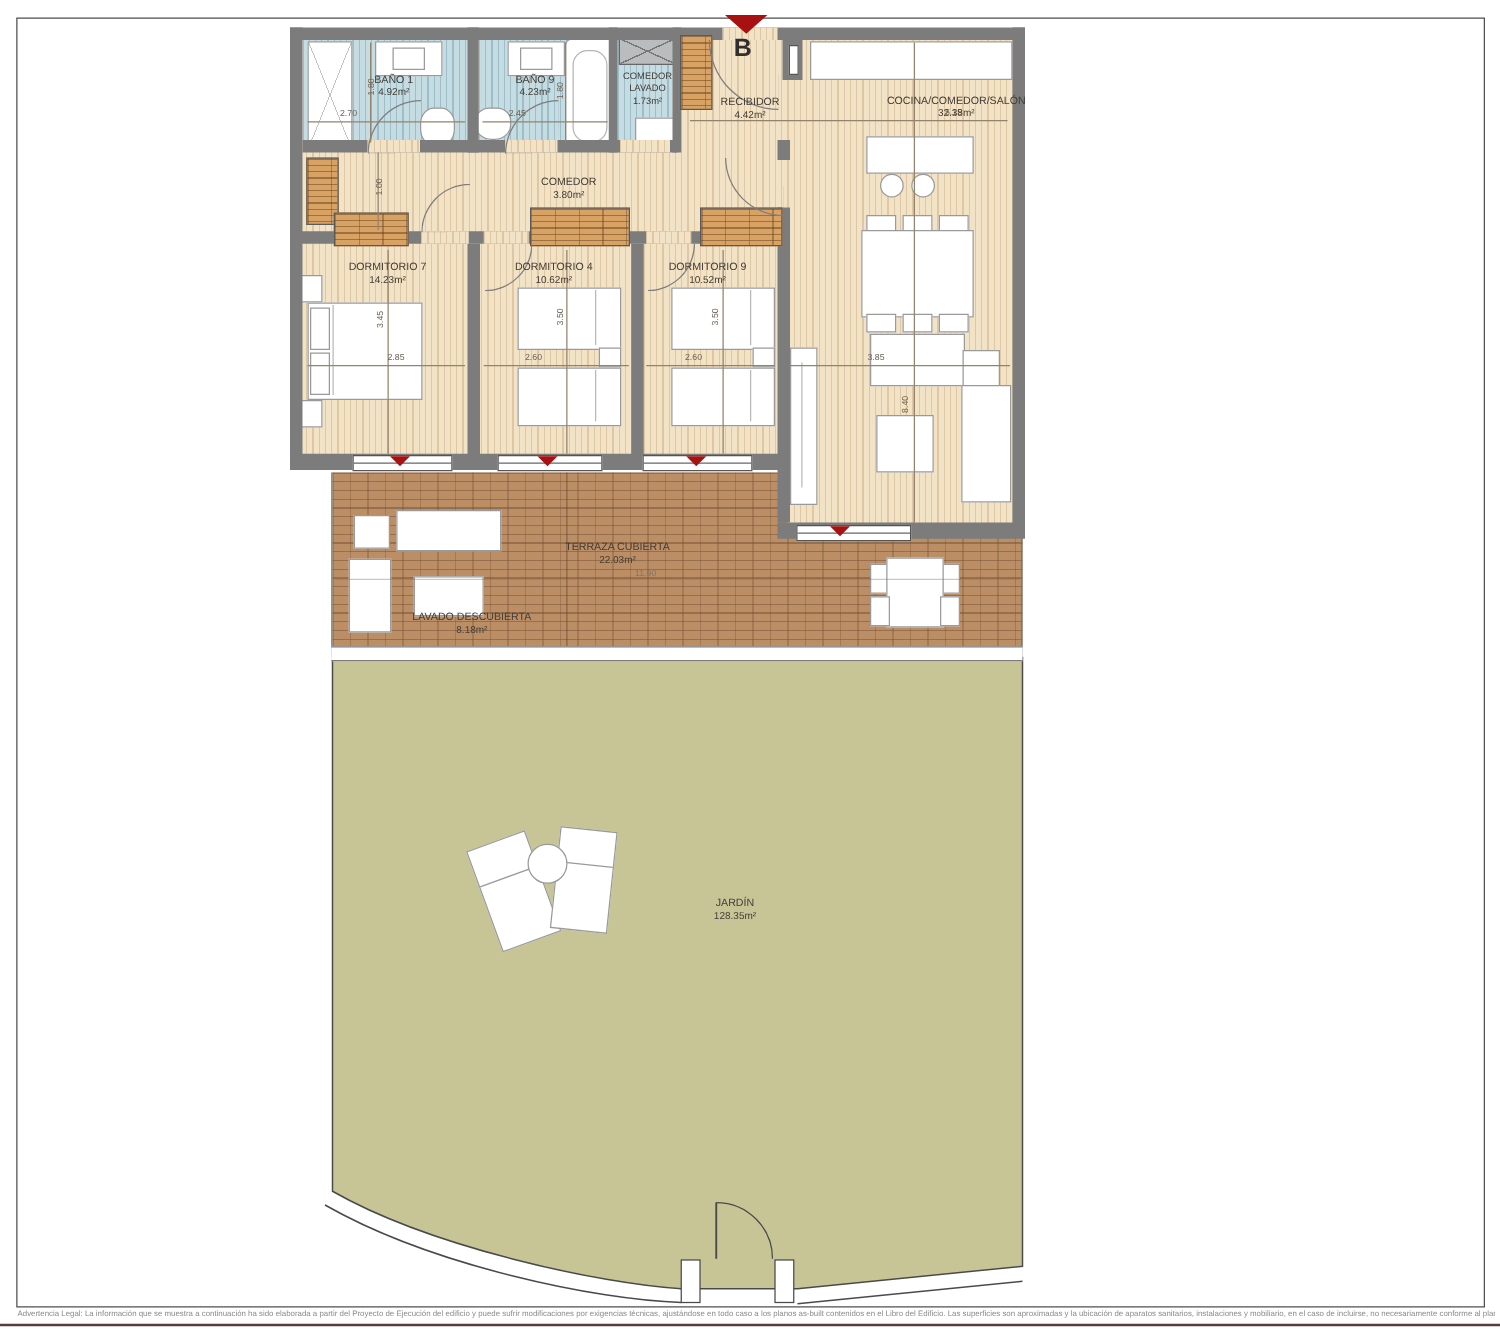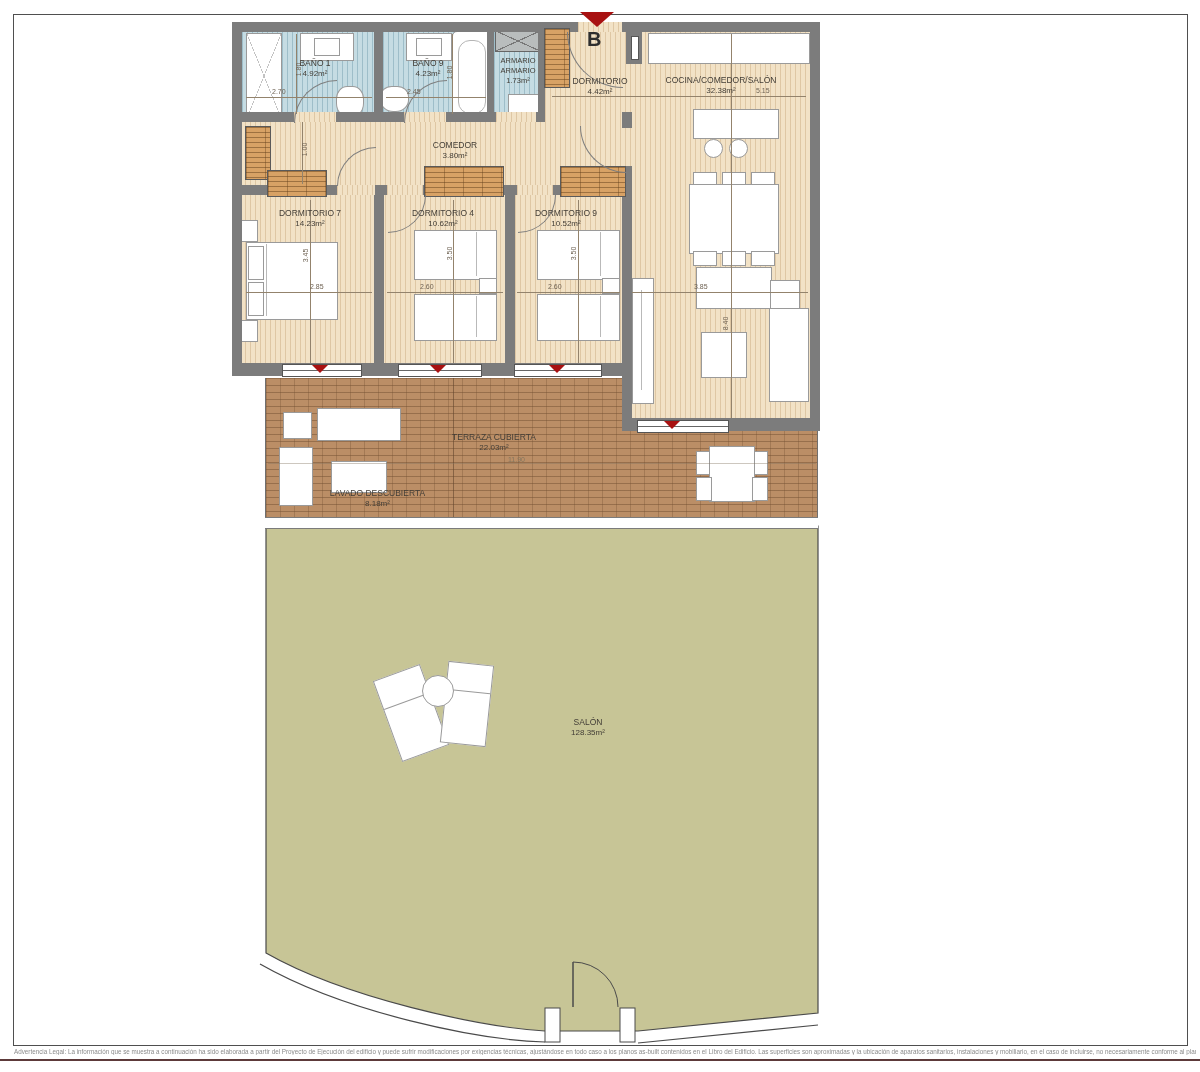--- a/index.html
+++ b/index.html
@@ -227,28 +227,28 @@
 
   <div class="rl" style="left:285px;top:58px;width:60px;">
     <div>BAÑO 1</div>
     <div class="area">4.92m²</div>
   </div>
   <div class="rl" style="left:398px;top:58px;width:60px;">
     <div>BAÑO 9</div>
     <div class="area">4.23m²</div>
   </div>
   <div class="rl" style="left:492px;top:56px;width:52px;font-size:7.5px;">
-    <div>ARMARIO ARMARIO</div>
+    <div>COMEDOR LAVADO</div>
     <div class="area" style="font-size:7.5px;">1.73m²</div>
   </div>
   <div class="rl" style="left:563px;top:76px;width:74px;">
-    <div>DORMITORIO</div>
+    <div>RECIBIDOR</div>
     <div class="area">4.42m²</div>
   </div>
-  <div class="rl" style="left:640px;top:75px;width:162px;">
+  <div class="rl" style="left:640px;top:75px;width:162px;padding-left:44px;">
     <div style="white-space:nowrap;">COCINA/COMEDOR/SALÓN</div>
     <div class="area">32.38m²</div>
   </div>
   <div class="rl" style="left:425px;top:140px;width:60px;">
     <div>COMEDOR</div>
     <div class="area">3.80m²</div>
   </div>
   <div class="rl" style="left:272px;top:208px;width:76px;">
     <div style="white-space:nowrap;">DORMITORIO 7</div>
     <div class="area">14.23m²</div>
@@ -263,21 +263,21 @@
   </div>
   <div class="rl" style="left:446px;top:432px;width:96px;">
     <div style="white-space:nowrap;">TERRAZA CUBIERTA</div>
     <div class="area">22.03m²</div>
   </div>
   <div class="rl" style="left:325px;top:488px;width:105px;">
     <div style="white-space:nowrap;">LAVADO DESCUBIERTA</div>
     <div class="area">8.18m²</div>
   </div>
   <div class="rl" style="left:545px;top:717px;width:86px;">
-    <div>SALÓN</div>
+    <div>JARDÍN</div>
     <div class="area">128.35m²</div>
   </div>
 
   <div class="bmark" style="left:587px;top:28px;">B</div>
   <div class="tri-big" style="left:580px;top:12px;"></div>
   <div class="tri" style="left:312px;top:365px;"></div>
   <div class="tri" style="left:430px;top:365px;"></div>
   <div class="tri" style="left:549px;top:365px;"></div>
   <div class="tri" style="left:664px;top:421px;"></div>
 

